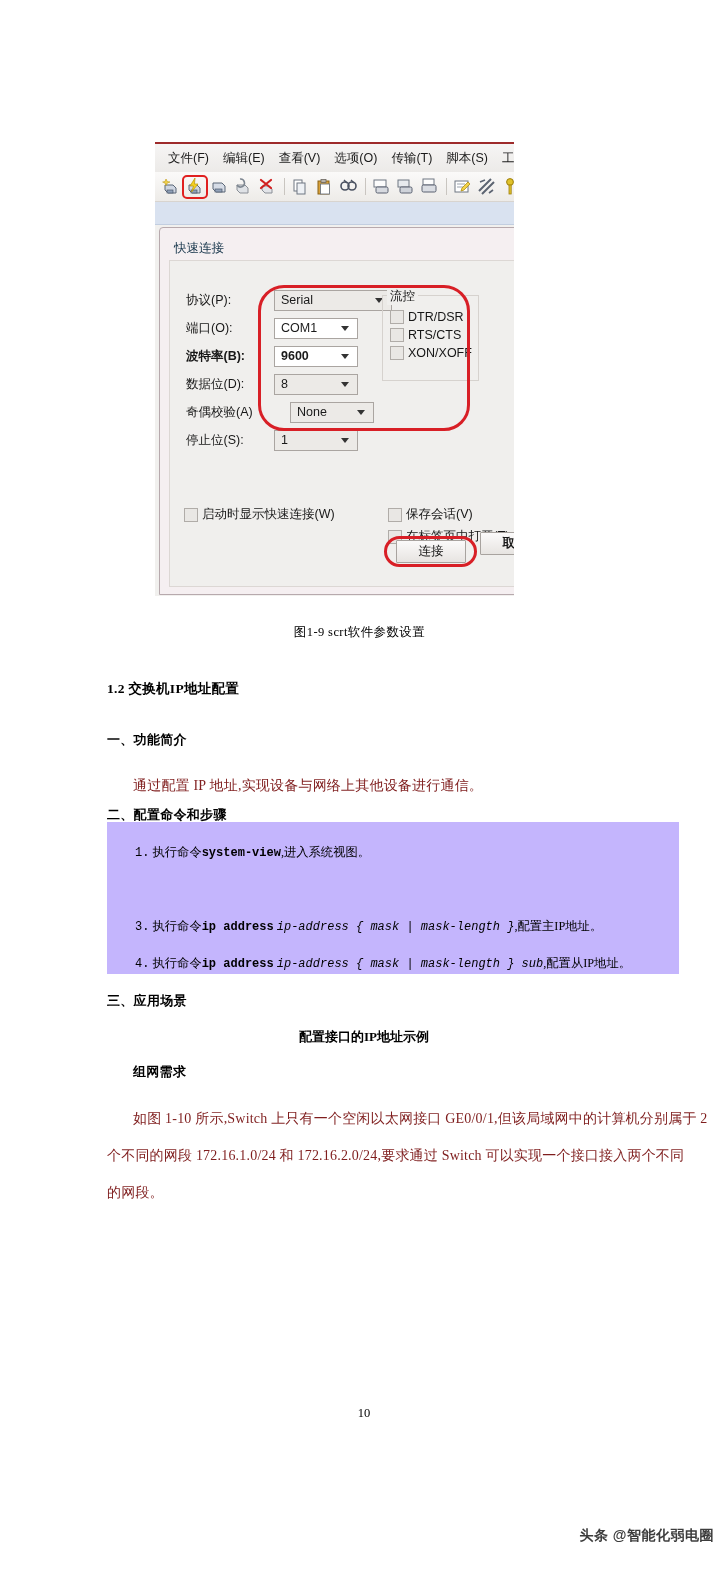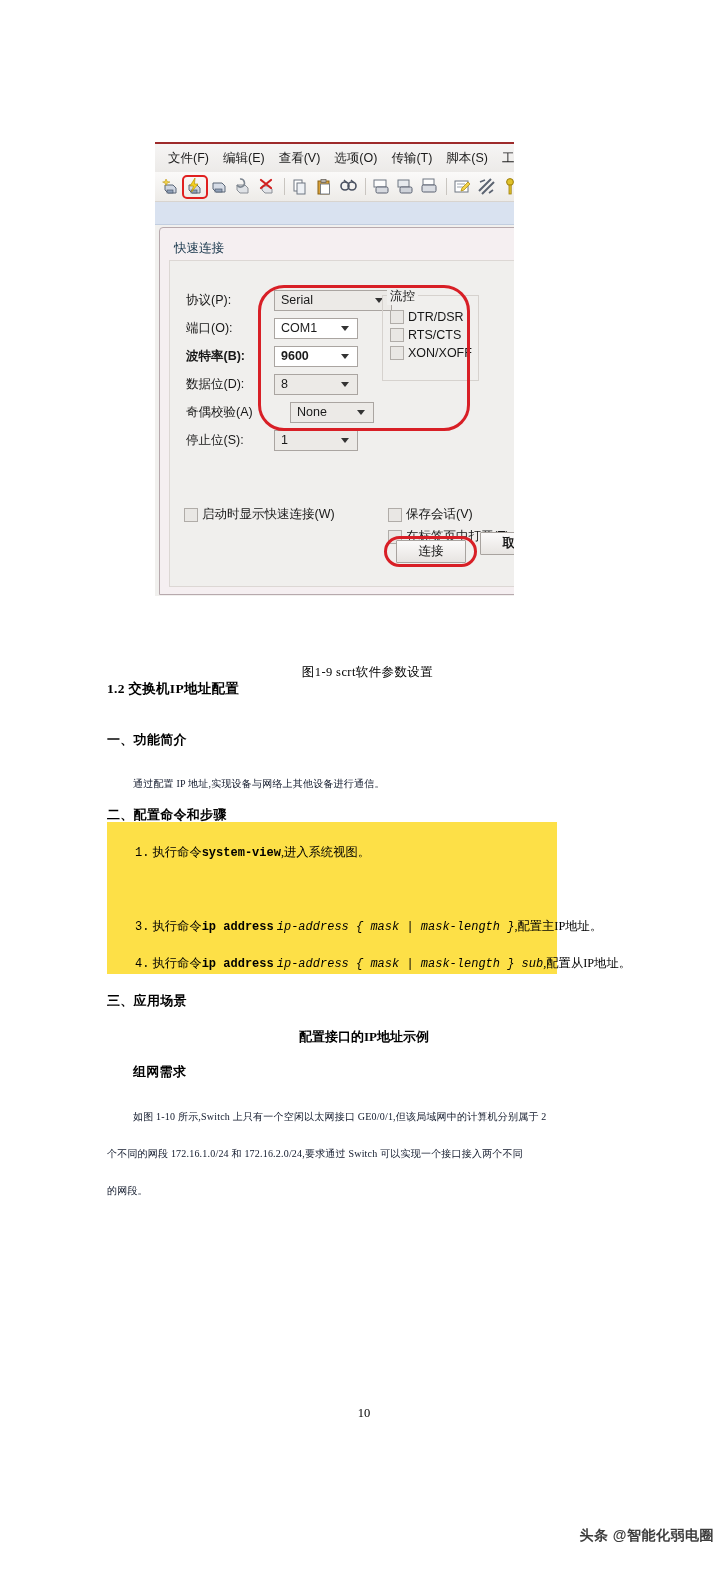--- a/index.html
+++ b/index.html
@@ -227,56 +227,55 @@
     display: flex; align-items: center; justify-content: center;
     box-sizing: border-box;
   }
   .btn-connect { left: 226px; top: 279px; }
   .btn-cancel  { left: 310px; top: 271px; font-weight: bold; }
 
   
   .doc { position: absolute; left: 0; top: 0; width: 728px; }
   .caption {
     position: absolute;
-    left: 8px; top: 624px;
+    left: 0; top: 624px;
     width: 719px;
     text-align: center;
     font-size: 12.5px;
     color: #000;
     letter-spacing: .4px;
-    margin-top: 40px;
   }
   .h2 {
     position: absolute;
     left: 107px;
     font-size: 13.5px;
     font-weight: bold;
     color: #000;
     letter-spacing: .3px;
   }
   .h3 {
     position: absolute;
     left: 107px;
     font-size: 13px;
     font-weight: bold;
     color: #000;
     letter-spacing: .3px;
   }
   .para {
     position: absolute;
-    font-size: 10px;
-    color: #0f172a;
+    font-size: 14px;
+    color: #7f1d1d;
     letter-spacing: .2px;
     white-space: nowrap;
   }
   .cmdbox {
     position: absolute;
     left: 107px; top: 822px;
-    width: 450px; height: 152px;
-    background: #fde047;
+    width: 572px; height: 152px;
+    background: #c4b5fd;
     text-decoration: underline;
   }
   .cmdline {
     position: absolute;
     left: 28px;
     font-size: 12.3px;
     color: #000;
     white-space: nowrap;
   }
   .mono-b { font-family: "Liberation Mono", "DejaVu Sans Mono", monospace; font-weight: bold; font-size: 12px;}

